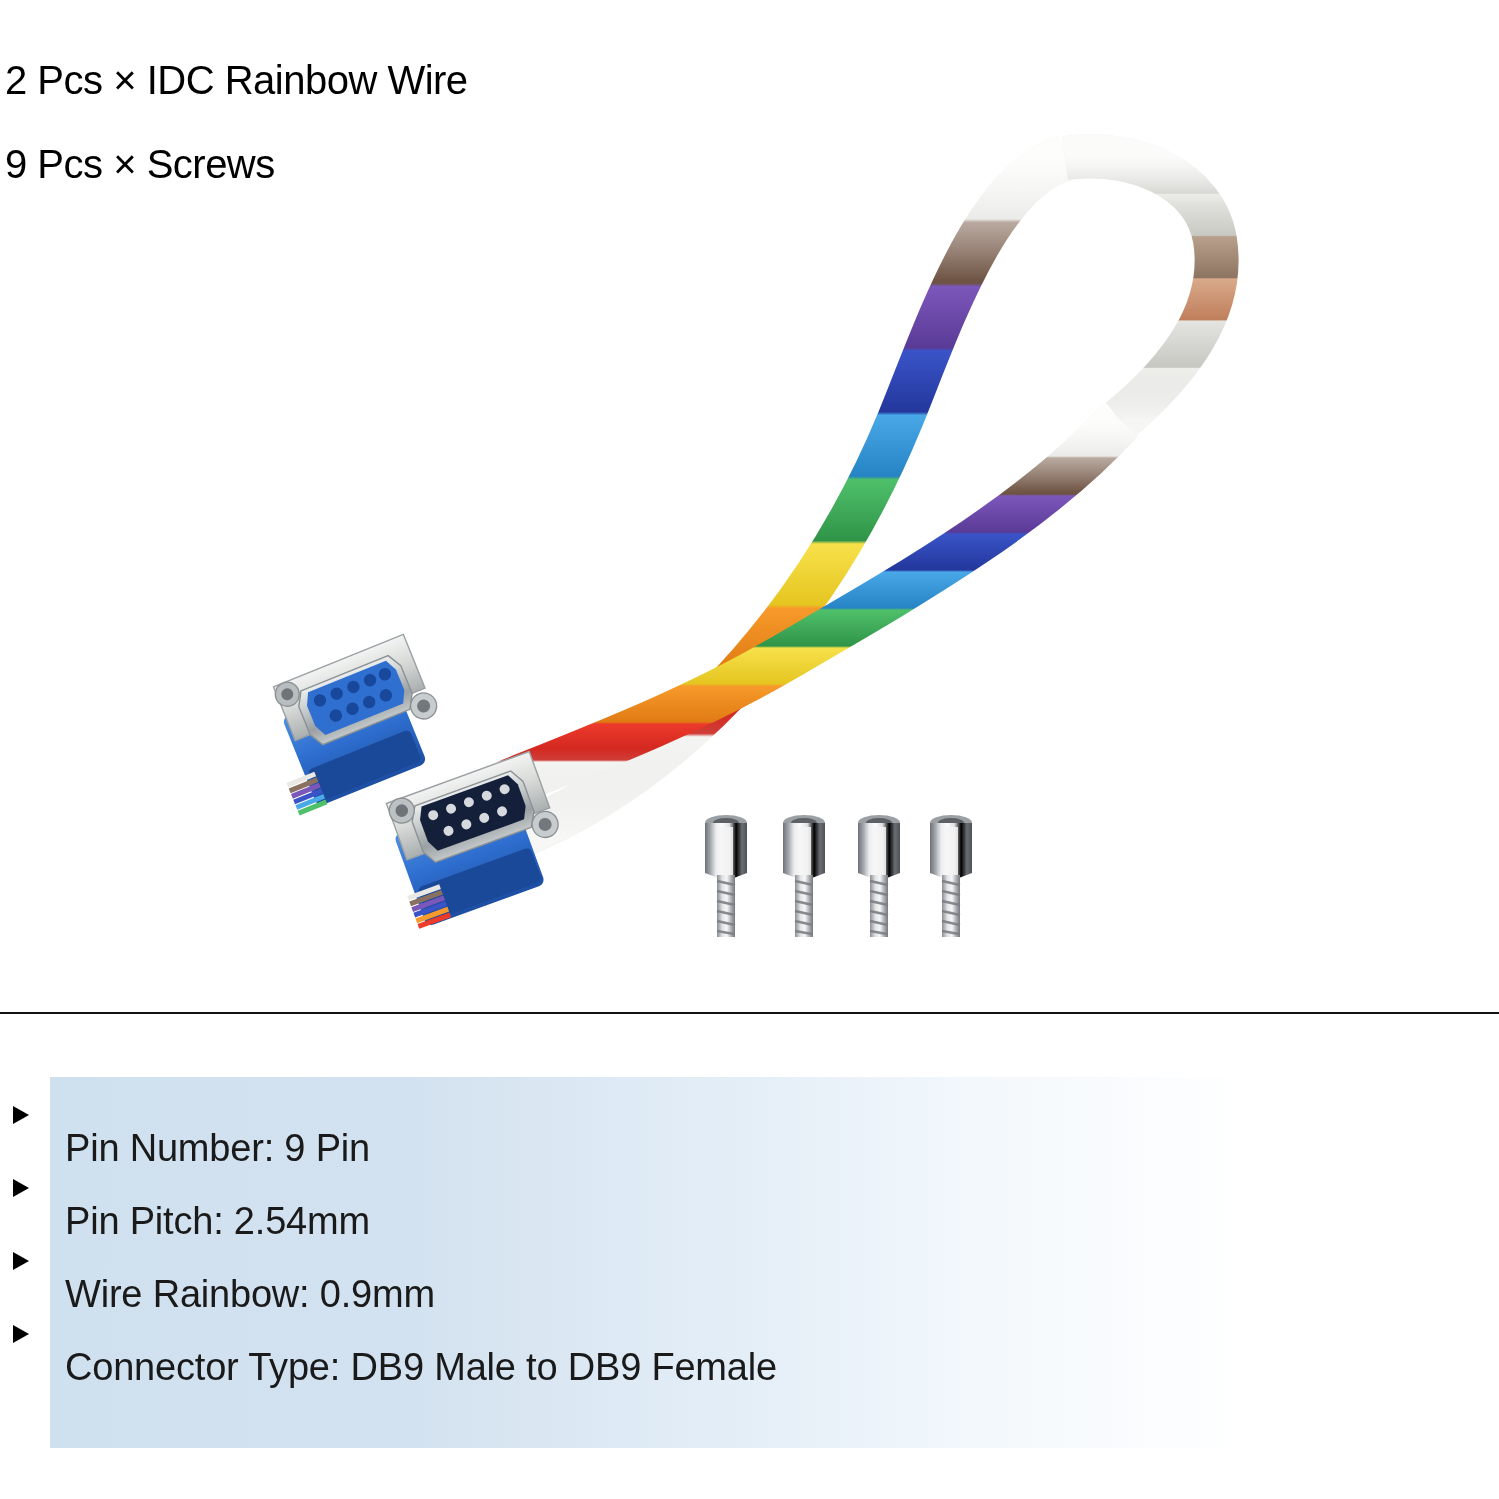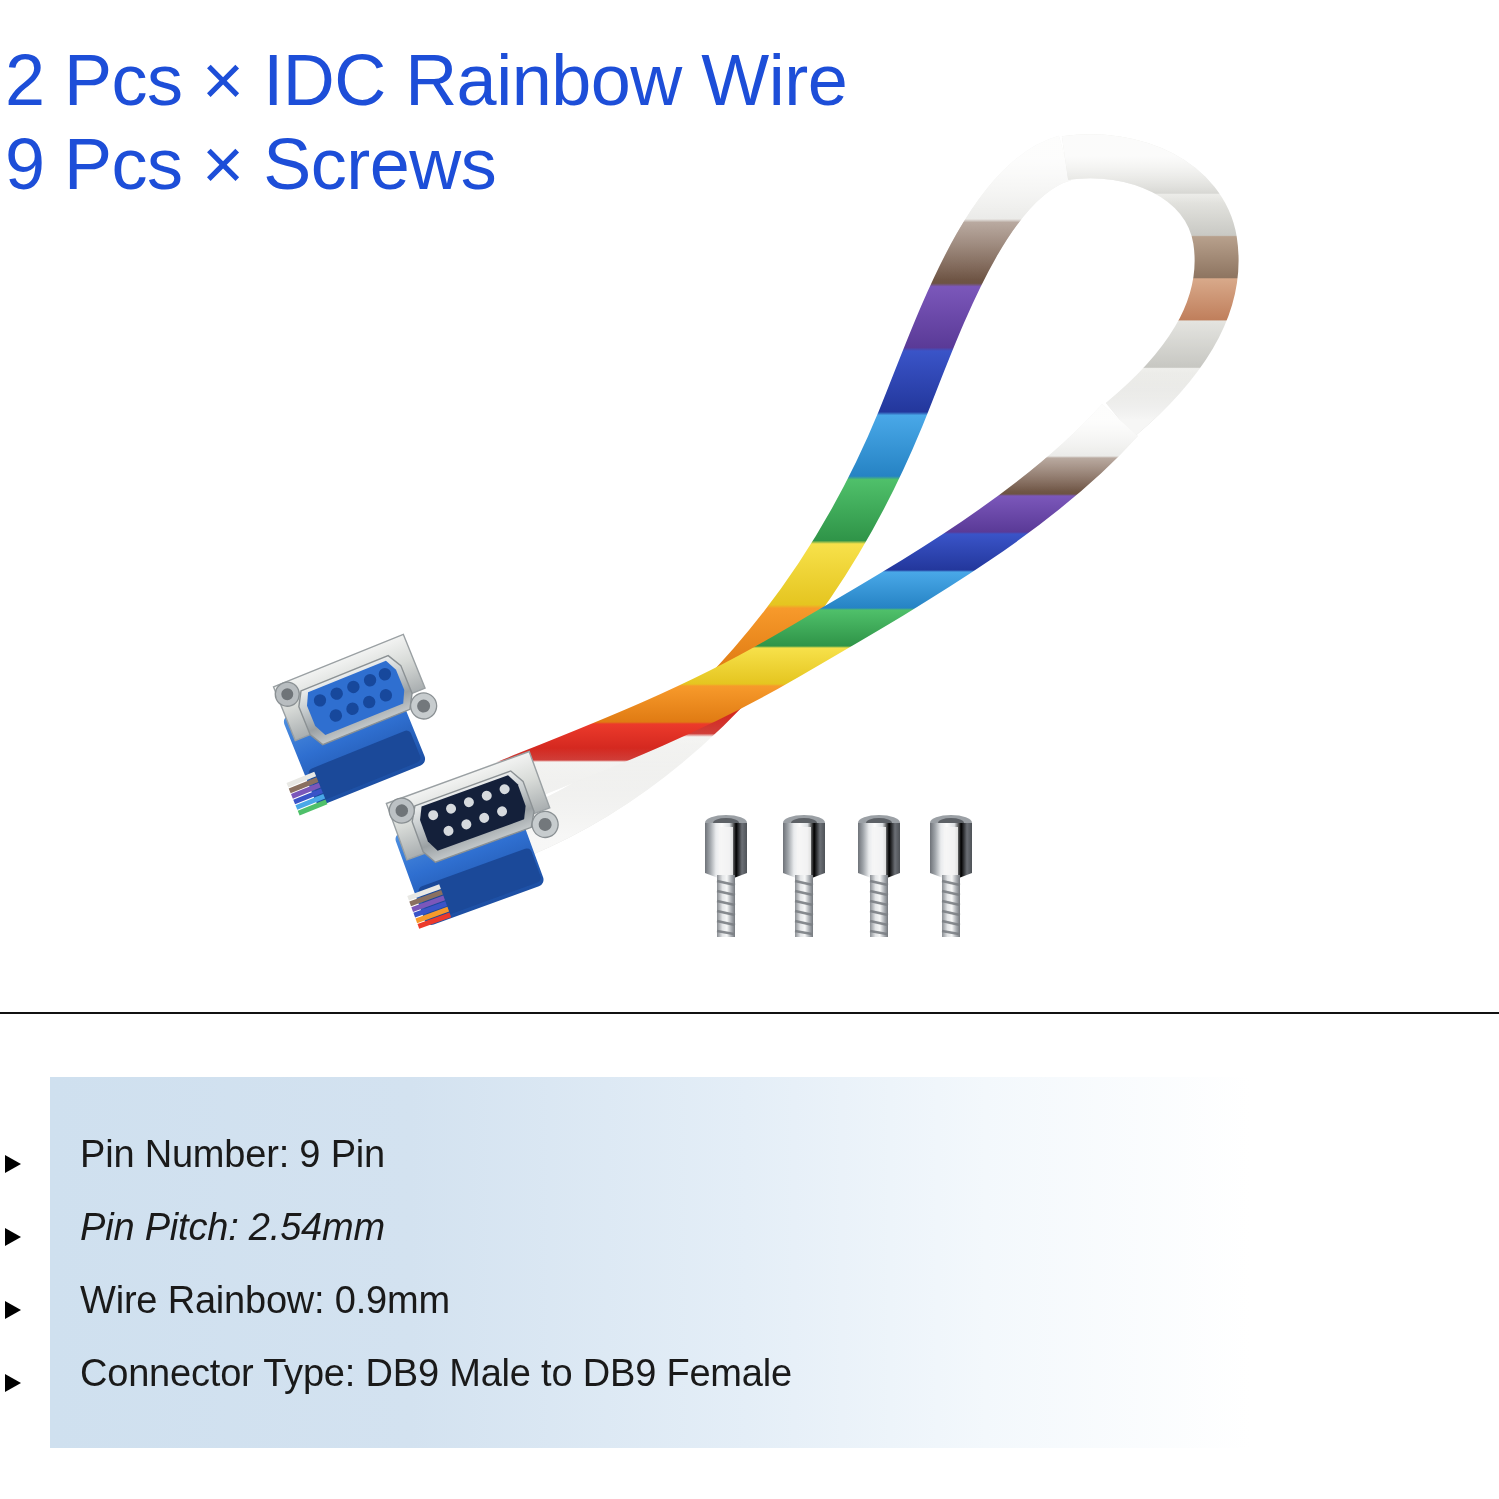--- a/index.html
+++ b/index.html
@@ -6,46 +6,46 @@
   body{
     width:1499px;height:1499px;
     background:#ffffff;
     font-family:"Liberation Sans","DejaVu Sans",sans-serif;
     overflow:hidden;position:relative;
   }
 
   
   .heading{position:absolute;left:5px;top:38px;width:1000px;}
   .heading-line{
-    font-size:72px;line-height:84px;color:#1d4ed8;
+    font-size:40px;line-height:84px;color:#000000;
     letter-spacing:-0.5px;white-space:nowrap;
   }
 
   
   .photo{position:absolute;left:0;top:120px;width:1499px;height:880px;}
   .photo svg{display:block;width:1499px;height:880px;}
 
   
   .divider{
     position:absolute;left:0;top:1012px;width:1499px;height:2px;
     background:#111111;
   }
 
   
   .spec-panel{
     position:absolute;left:50px;top:1077px;width:1200px;height:371px;
     background:linear-gradient(to right,#cfe0ef 0%,#d3e2f0 30%,#e4eef7 58%,#f3f8fc 78%,#ffffff 100%);
   }
   .spec-rows{position:absolute;left:0;top:1077px;width:1400px;height:371px;}
   .spec-row{
-    position:absolute;left:0;height:73px;width:1400px;
-    display:flex;align-items:flex-end;
+    position:absolute;left:8px;height:73px;width:1400px;
+    display:flex;align-items:flex-start;flex-direction:column;
   }
   .spec-row:nth-child(1){top:26px;}
-  .spec-row:nth-child(2){top:99px;font-style:italic;}
+  .spec-row:nth-child(2){top:99px;}
   .spec-row:nth-child(3){top:172px;}
   .spec-row:nth-child(4){top:245px;}
   .bullet{
     width:20px;height:24px;margin-left:3px;flex:0 0 auto;
   }
   .bullet svg{display:block;}
   .spec-text{
     margin-left:57px;font-size:38px;color:#1a1a1a;
     white-space:nowrap;letter-spacing:-0.2px;
   }

